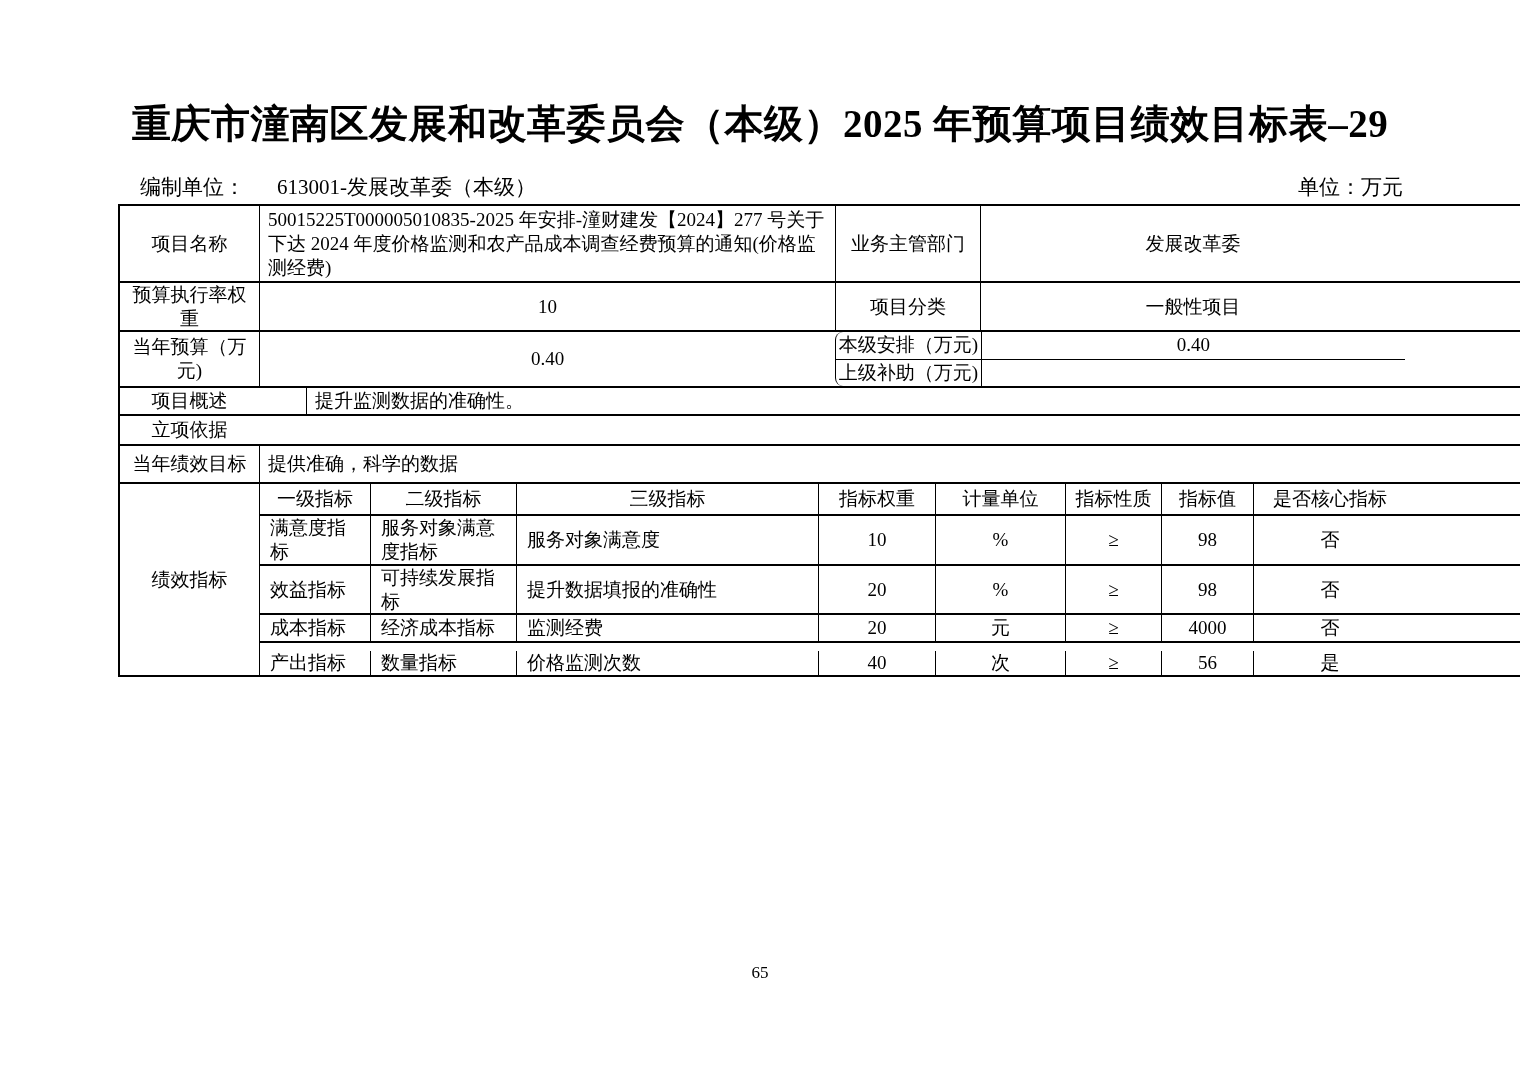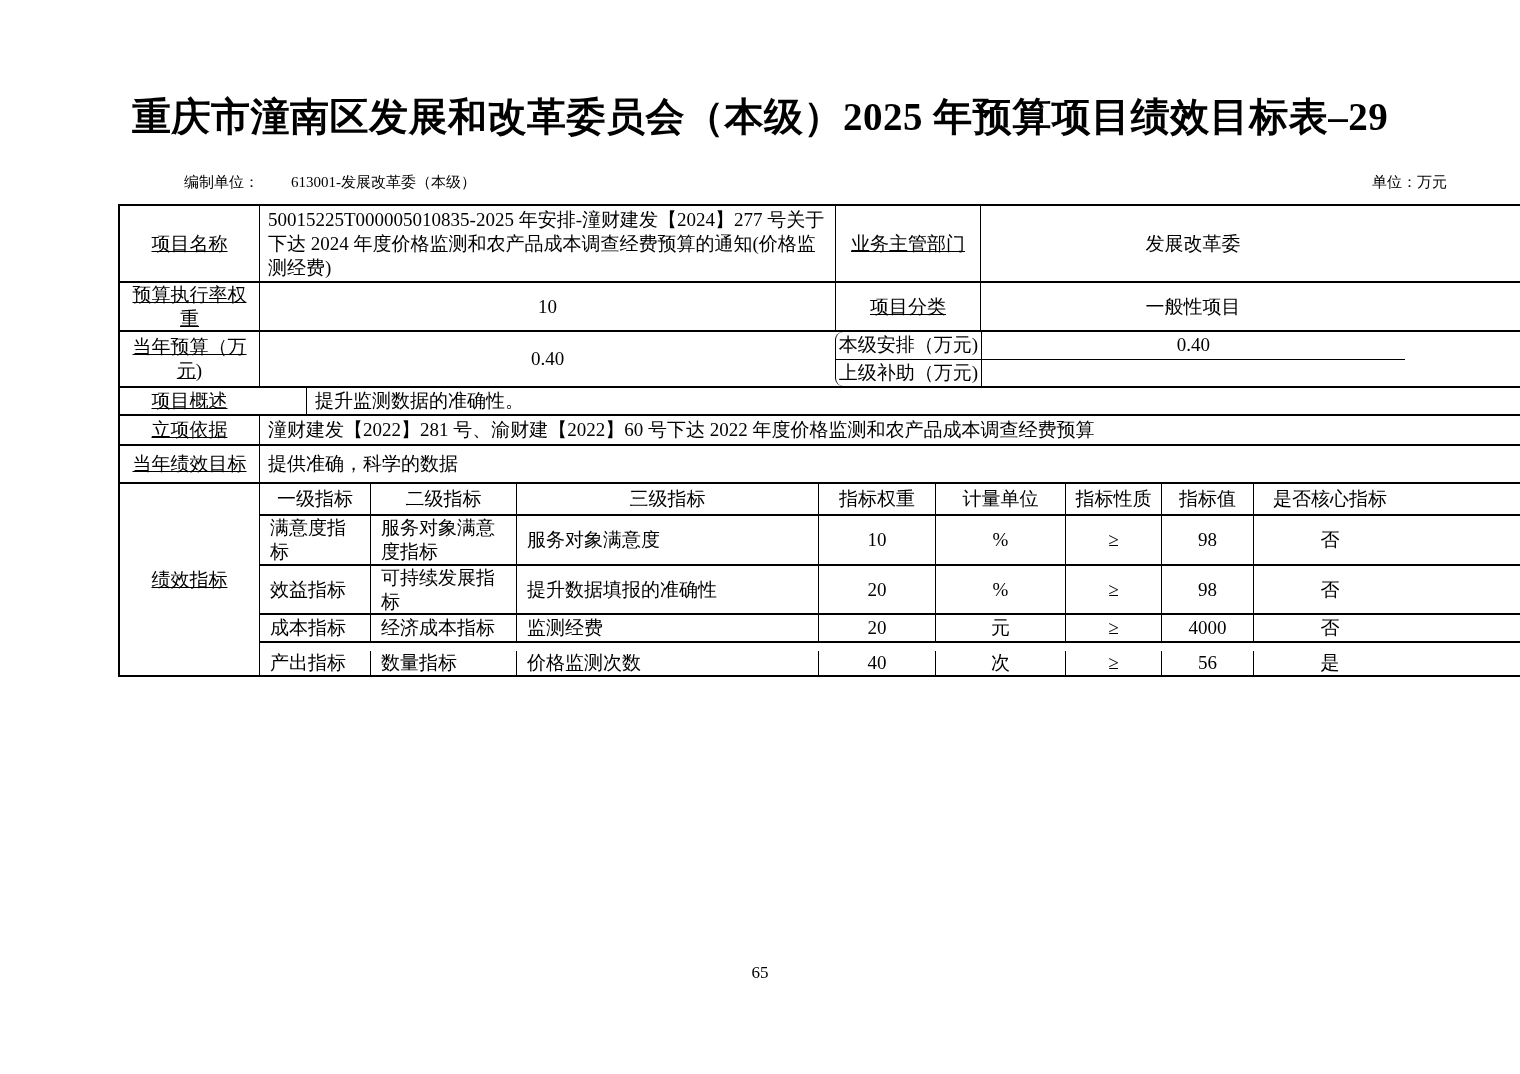--- a/index.html
+++ b/index.html
@@ -3,45 +3,45 @@
 <meta charset="utf-8">
 <style>
   * { margin:0; padding:0; box-sizing:border-box; }
   html,body { background:#ffffff; }
   body {
     width:1520px; height:1074px; position:relative;
     font-family:"Liberation Serif","DejaVu Serif",serif;
     color:#000;
   }
   .title {
-    position:absolute; left:0; right:0; top:90px;
+    position:absolute; left:0; right:0; top:97px;
     text-align:center; font-size:39px; font-weight:bold;
     letter-spacing:0.5px; white-space:nowrap;
   }
   .meta {
     position:absolute; left:140px; width:1263px; top:173px;
-    font-size:15px; display:flex; align-items:center;margin-left:44px;
+    font-size:21px; display:flex; align-items:center;
   }
   .meta .val { margin-left:32px; }
   .meta .right { margin-left:auto; }
 
   .tbl {
     position:absolute; left:118px; top:204px;
     border:2px solid #000; background:#fff;
   }
   .row { display:flex; border-top:2px solid #000; }
   .row:first-child { border-top:none; }
   .cell {
     display:flex; align-items:center; justify-content:center;
     font-size:19px; line-height:24px; text-align:center;
     border-left:1px solid #000; overflow:hidden;
   }
   .cell.first { border-left:none; }
   .cell.left { justify-content:flex-start; text-align:left; padding:2px 8px; }
-  .lbl { padding:0 6px;text-decoration:underline; }
+  .lbl { padding:0 6px; }
   .nowrap { white-space:nowrap; }
 
   
   .cA { width:139px; }
   .cB { width:576px; }
   .cC { width:145px; }
   .cD { width:425px; }
   .cRest { width:1146px; }
 
   
@@ -114,21 +114,20 @@
     </div>
   </div>
 
   <div class="row r4">
     <div class="cell first cA lbl">项目概述</div>
     <div class="cell cRest left">提升监测数据的准确性。</div>
   </div>
 
   <div class="row r5">
     <div class="cell first cA lbl">立项依据</div>
-    <div class="cell cRest left">潼财建发【2022】281 号、渝财建【2022】60 号下达 2022 年度价格监测和农产品成本调查经费预算</div>
   </div>
 
   <div class="row r6">
     <div class="cell first cA lbl">当年绩效目标</div>
     <div class="cell cRest left">提供准确，科学的数据</div>
   </div>
 
   <div class="row r7 ind">
     <div class="cell first cA lbl">绩效指标</div>
     <div class="stack indstack">

